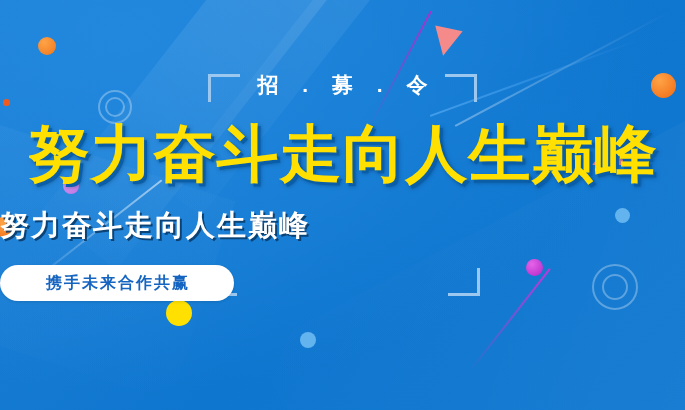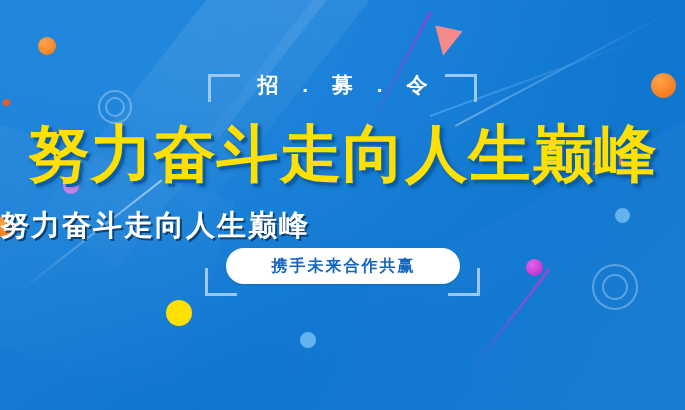--- a/index.html
+++ b/index.html
@@ -223,23 +223,22 @@
     letter-spacing: 2px;
     line-height: 38px;
     white-space: nowrap;
     text-shadow: 2px 2px 0 rgba(7,55,100,0.85);
     z-index: 6;
   }
 
   .cta-wrap {
     position: absolute;
     left: 0; right: 0;
-    top: 248px;
+    top: 265px;
     display: flex;
-    justify-content: center;
     z-index: 7;
   }
   .cta-pill {
     background: #ffffff;
     color: #1565c0;
     font-size: 16px;
     font-weight: bold;
     letter-spacing: 2px;
     text-indent: 2px;
     line-height: 20px;

